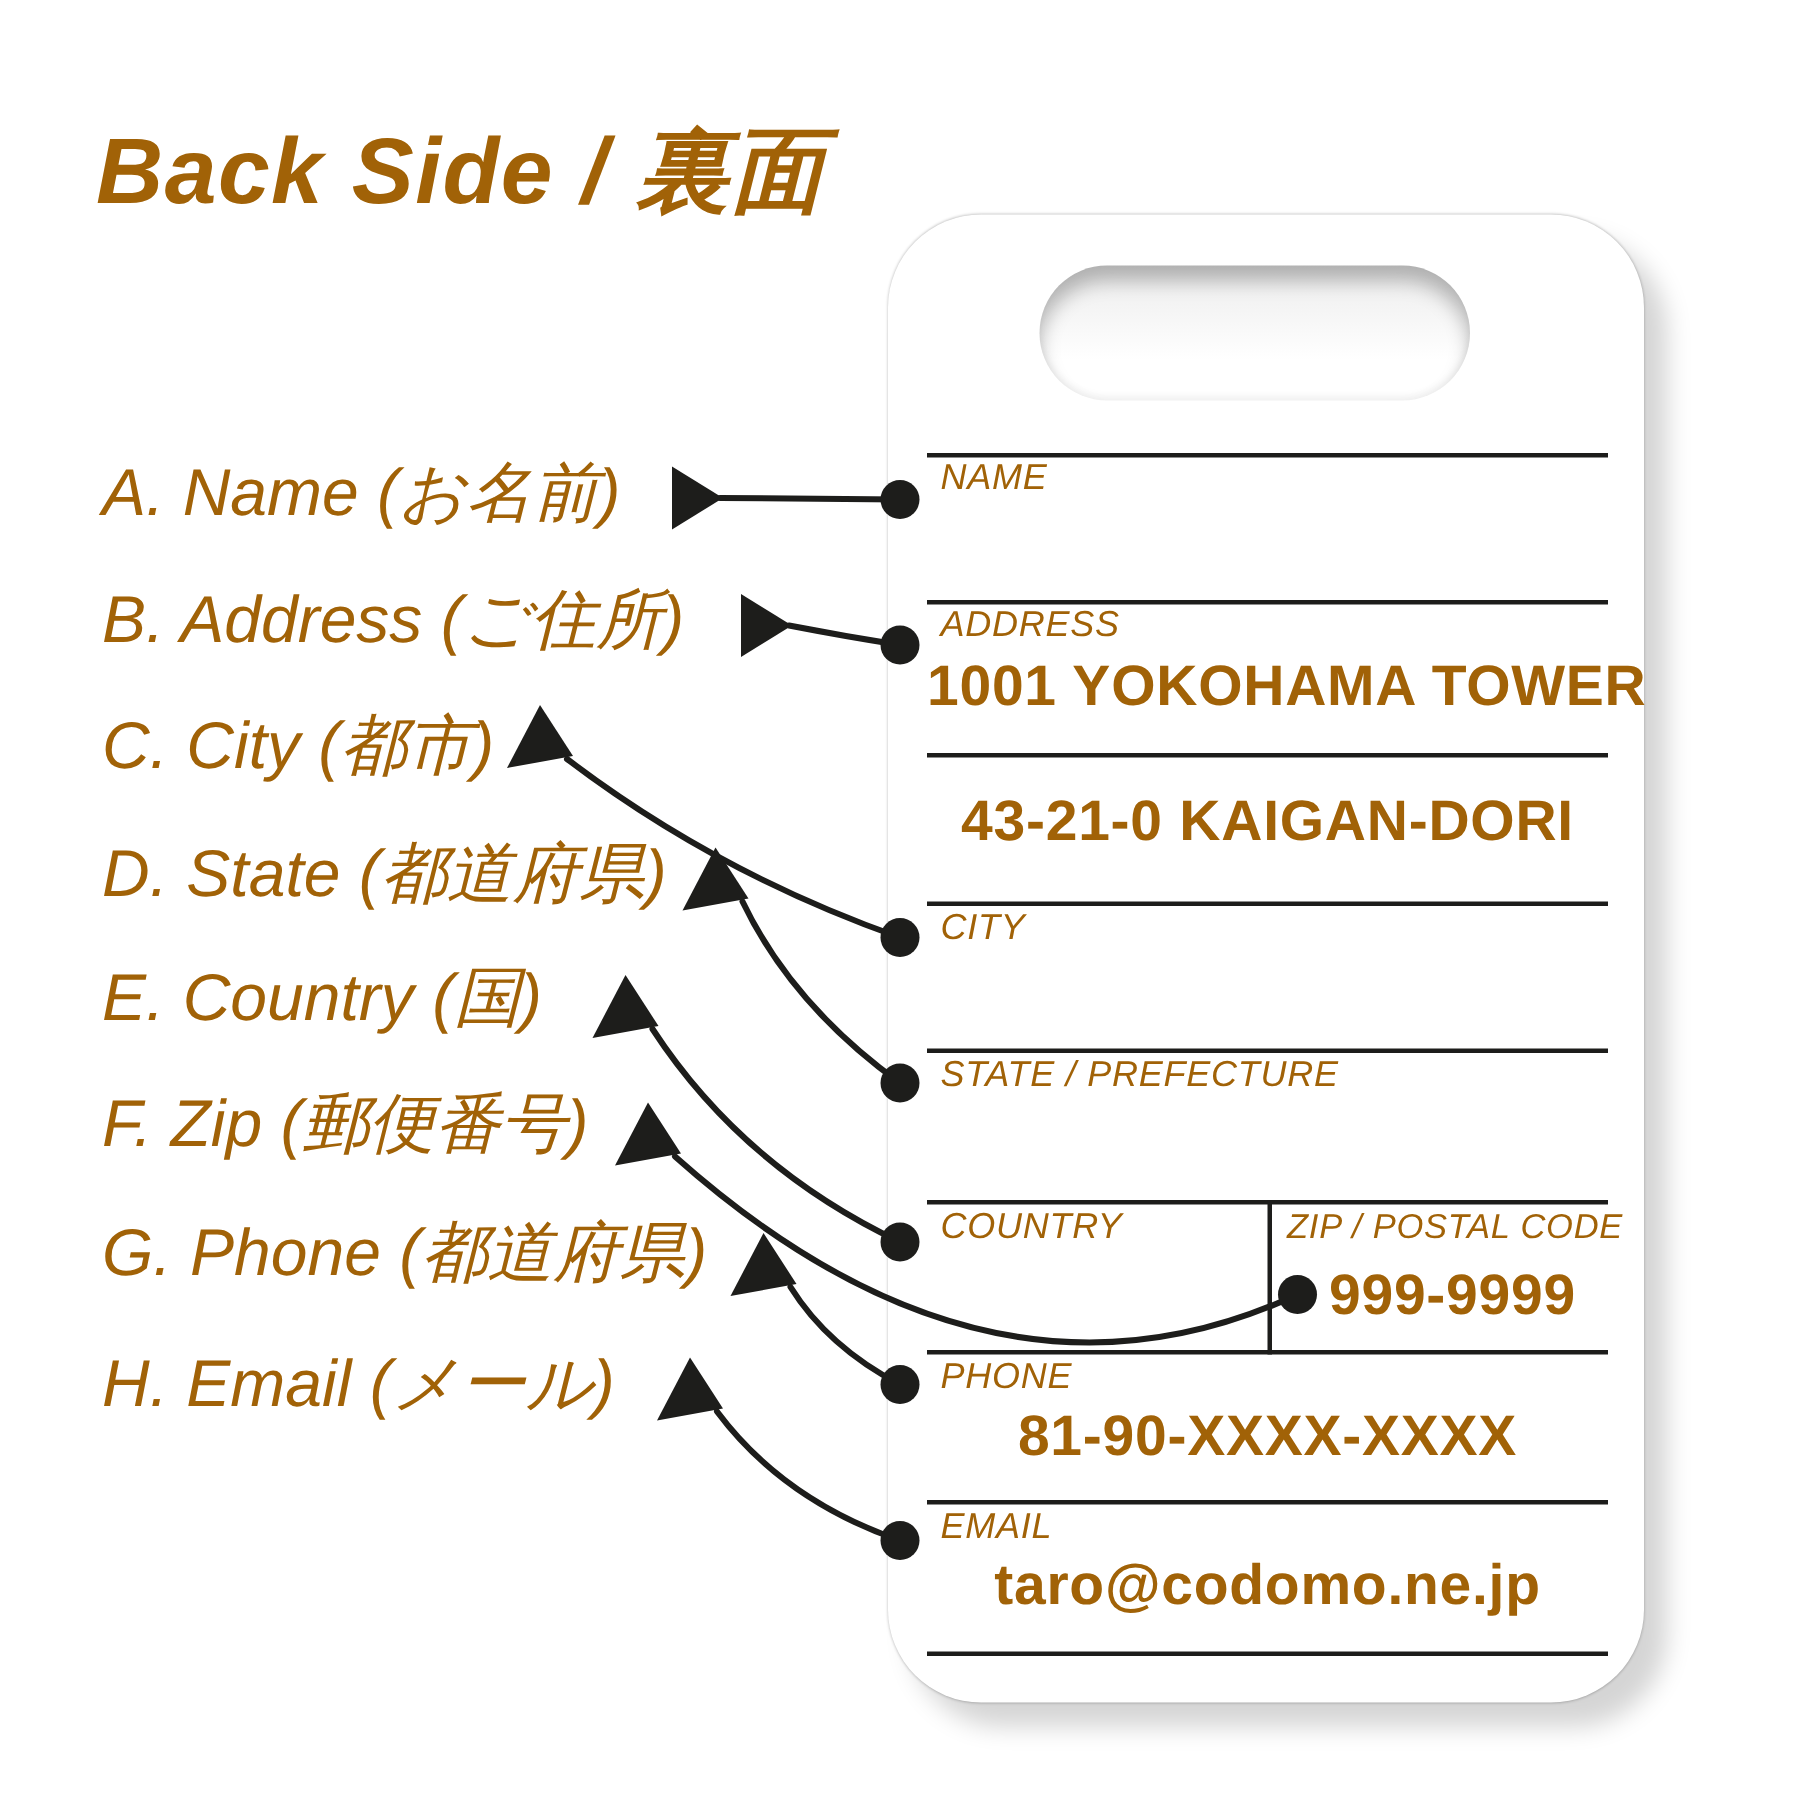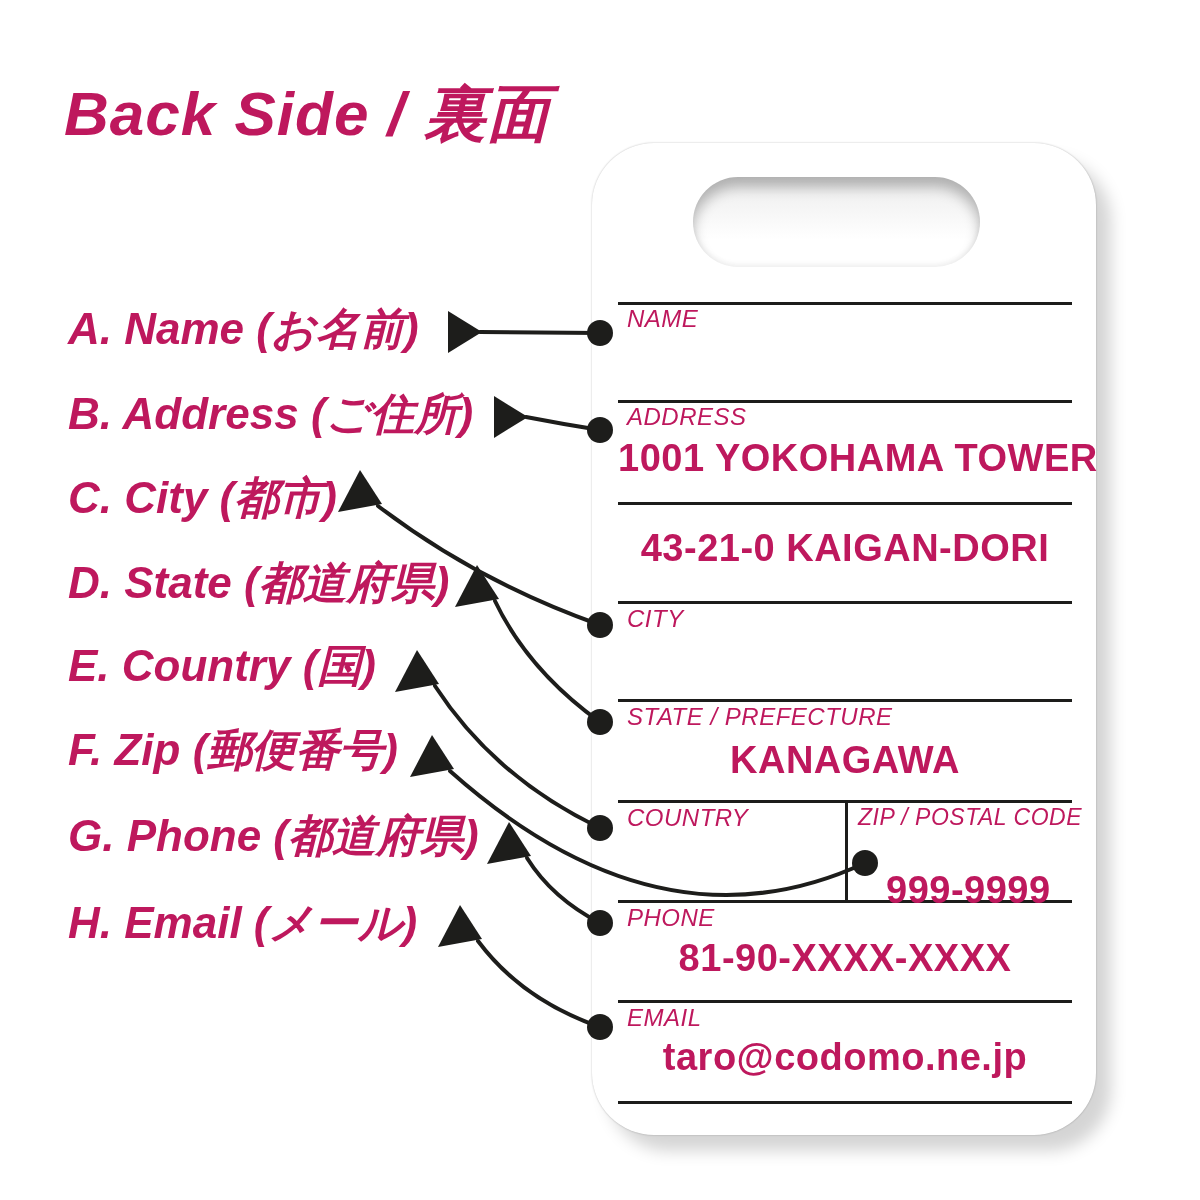--- a/index.html
+++ b/index.html
@@ -4,39 +4,39 @@
 <style>
   * { margin: 0; padding: 0; box-sizing: border-box; }
   html, body { background: #ffffff; }
   .canvas {
     position: relative;
     width: 1168px;
     height: 1200px;
     background: #ffffff;
     overflow: hidden;
     font-family: "Liberation Sans", sans-serif;
-    color: #be185d;
+    color: #a16207;
   }
   .title {
     position: absolute;
     left: 64px;
     top: 72px;
     font-size: 62px;
     font-weight: bold;
     font-style: italic;
     letter-spacing: 1px;
     white-space: nowrap;
   }
   .legend-row {
     position: absolute;
     left: 68px;
     height: 62px;
     line-height: 62px;
     font-size: 44px;
-    font-weight: bold;
+    font-weight: normal;
     font-style: italic;
     white-space: nowrap;
   }
   .tag {
     position: absolute;
     left: 592px;
     top: 143px;
     width: 504px;
     height: 992px;
     background: #ffffff;
@@ -81,21 +81,21 @@
     left: 26px;
     width: 454px;
     text-align: center;
     font-size: 38px;
     font-weight: bold;
     letter-spacing: 0.5px;
     white-space: nowrap;
   }
   .fvalue.name-v { font-size: 40px; }
   .fvalue.country-v { width: 227px; }
-  .fvalue.zip-v { left: 294px; width: auto; text-align: left; margin-top: 26px; }
+  .fvalue.zip-v { left: 294px; width: auto; text-align: left; }
   .connectors {
     position: absolute;
     left: 0; top: 0;
     width: 1200px;
     height: 1200px;
     z-index: 10;
     pointer-events: none;
   }
 </style>
 </head>
@@ -132,21 +132,20 @@
 
     <div class="flabel" style="top:162px">NAME</div>
 
     <div class="flabel" style="top:260px">ADDRESS</div>
     <div class="fvalue" style="top:294px">1001 YOKOHAMA TOWER</div>
     <div class="fvalue" style="top:384px">43-21-0 KAIGAN-DORI</div>
 
     <div class="flabel" style="top:462px">CITY</div>
 
     <div class="flabel" style="top:560px">STATE / PREFECTURE</div>
-    <div class="fvalue" style="top:596px">KANAGAWA</div>
 
     <div class="flabel" style="top:661px">COUNTRY</div>
 
     <div class="flabel" style="left:266px; top:661px; font-size:23px;">ZIP / POSTAL CODE</div>
     <div class="fvalue zip-v" style="top:700px">999-9999</div>
 
     <div class="flabel" style="top:761px">PHONE</div>
     <div class="fvalue" style="top:794px">81-90-XXXX-XXXX</div>
 
     <div class="flabel" style="top:861px">EMAIL</div>

